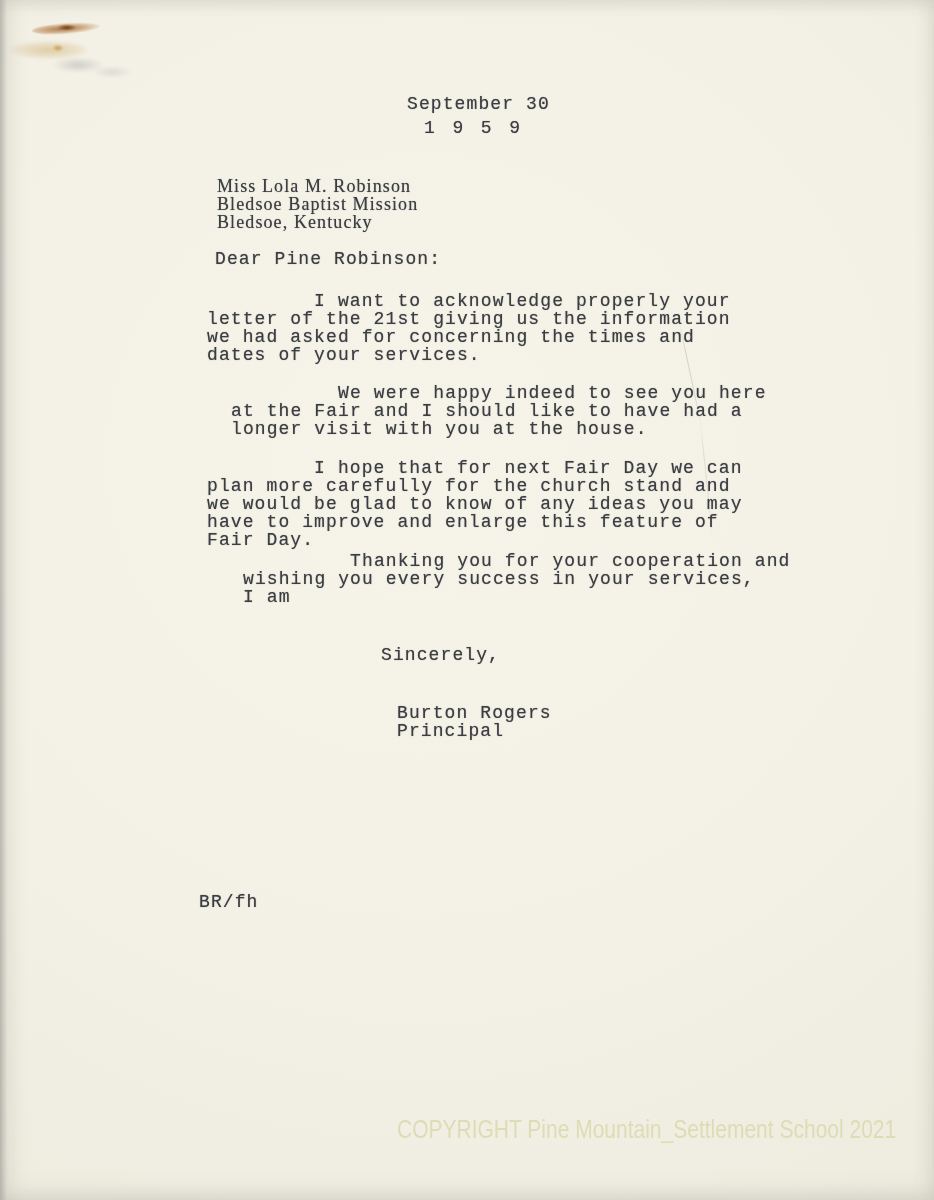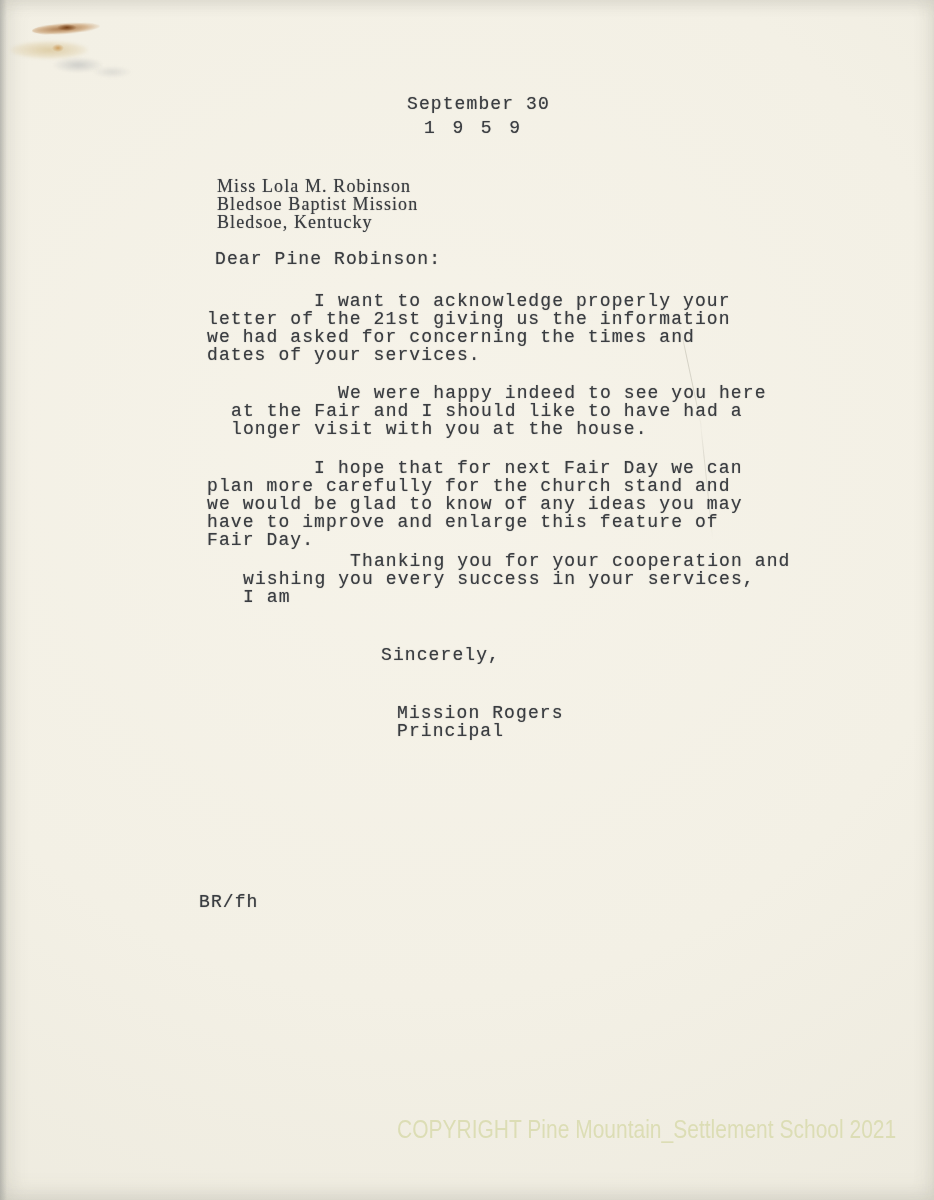--- a/index.html
+++ b/index.html
@@ -127,20 +127,20 @@
 plan more carefully for the church stand and
 we would be glad to know of any ideas you may
 have to improve and enlarge this feature of
 Fair Day.</div>
   <div class="t p4">         Thanking you for your cooperation and
 wishing you every success in your services,
 I am</div>
 
   <div class="t closing">Sincerely,</div>
 
-  <div class="t sig">Mission Rogers
+  <div class="t sig">Burton Rogers
 Principal</div>
 
   <div class="t initials">BR/fh</div>
 
   <div class="watermark">COPYRIGHT Pine Mountain_Settlement School 2021</div>
 
 </div>
 
 </body></html>

